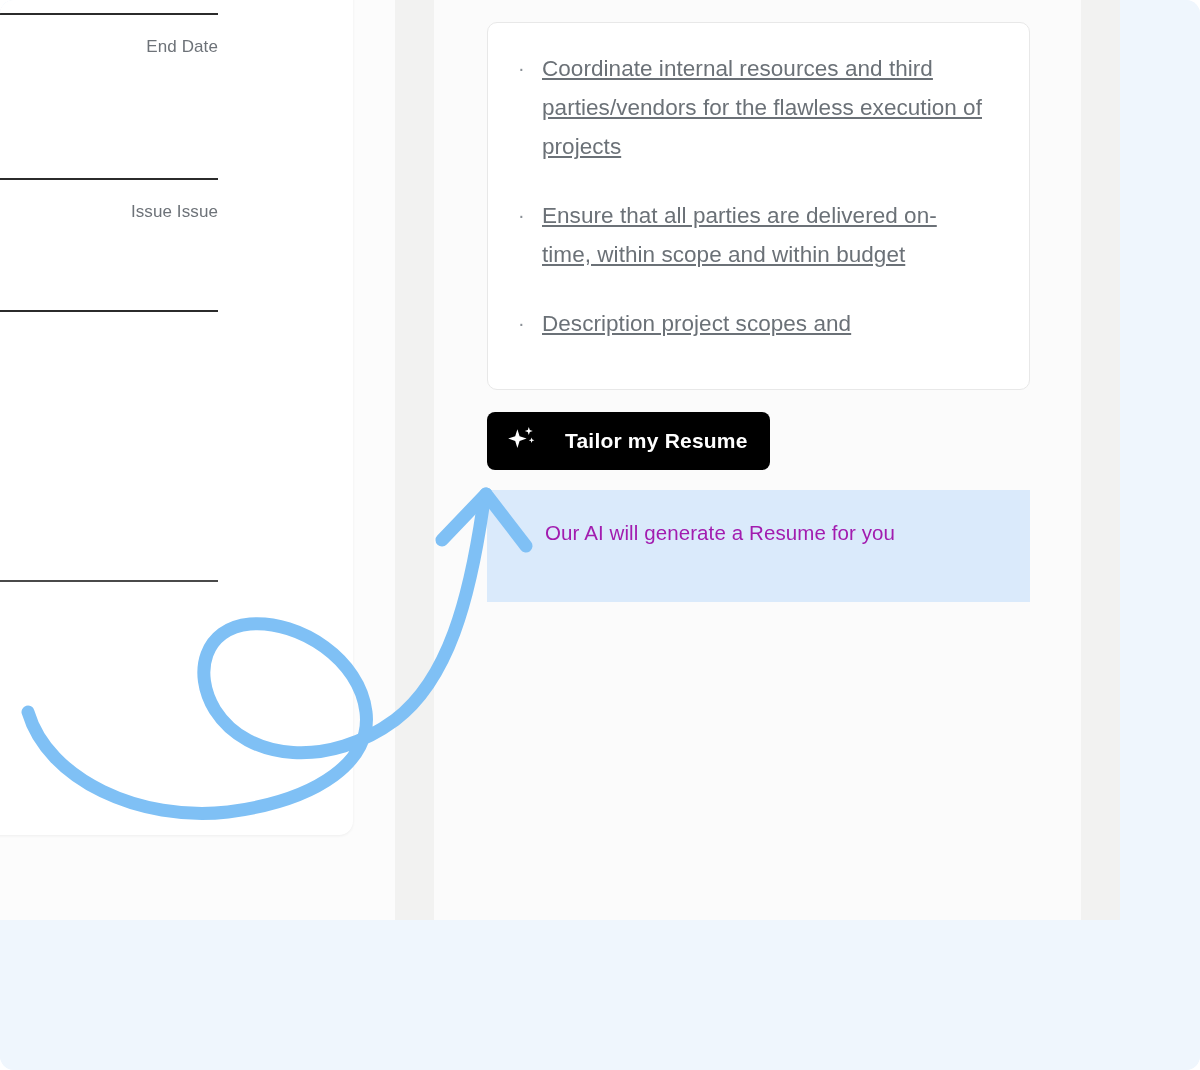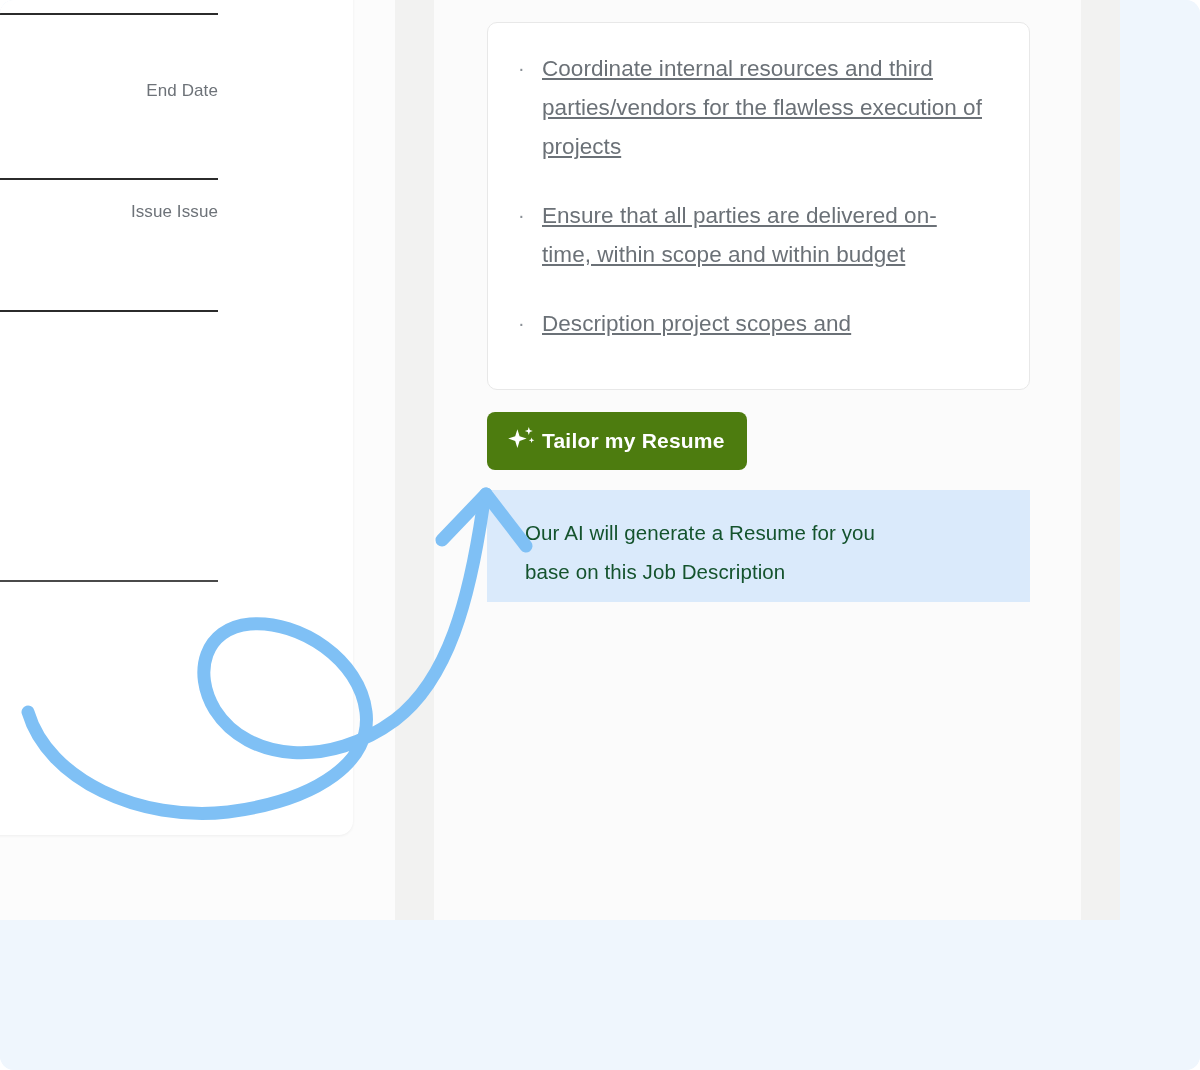--- a/index.html
+++ b/index.html
@@ -145,23 +145,23 @@
     text-decoration: underline;
   }
 
   
   .tailor-btn {
     position: absolute;
     left: 487px; top: 412px;
     height: 58px;
     display: flex;
     align-items: center;
-    gap: 6px;
+    gap: 29px;
     padding: 0 22px 0 19px;
-    background: #4d7c0f;
+    background: #000000;
     border: none;
     border-radius: 8px;
     cursor: pointer;
     box-sizing: border-box;
   }
   .tailor-label {
     font-size: 21px;
     font-weight: bold;
     color: #ffffff;
     letter-spacing: 0.2px;
@@ -175,23 +175,24 @@
     left: 487px; top: 490px;
     width: 543px;
     height: 112px;
     background: #daeafb;
     box-sizing: border-box;
     padding: 23px 0 0 38px;
   }
   .annotation-line {
     font-size: 20.5px;
     line-height: 39px;
-    color: #14532d;
+    color: #a21caf;
     letter-spacing: 0.1px;
     white-space: nowrap;
+    margin-left: 20px;
   }
 
   
   .arrow-layer {
     position: absolute;
     left: 0; top: 0;
     width: 1200px; height: 1070px;
     pointer-events: none;
   }
 </style>
@@ -205,21 +206,21 @@
   <div class="app-window">
 
     <div class="main-col"></div>
     <div class="mid-gutter"></div>
     <div class="right-gutter"></div>
 
     <div class="sidebar-card">
 
       <div class="form-rule" style="top:23px;"></div>
 
-      <div class="field-label" style="left:40px; top:47px;margin-top:44px;">End Date</div>
+      <div class="field-label" style="left:40px; top:47px;">End Date</div>
 
       <div class="form-row" style="top:80px; height:100px;"></div>
 
       <div class="form-rule" style="top:188px;"></div>
 
       <div class="field-label" style="left:40px; top:212px;">Issue Issue</div>
 
       <div class="form-row" style="top:245px; height:66px;"></div>
 
       <div class="form-rule" style="top:320px;"></div>
@@ -257,21 +258,20 @@
           <path d="M11.4 3.2 L13.6 10.3 L20.6 12.6 L13.6 14.9 L11.4 22.0 L9.2 14.9 L2.2 12.6 L9.2 10.3 Z" fill="#ffffff"></path>
           <path d="M22.8 1.0 L23.8 4.0 L26.8 5.0 L23.8 6.0 L22.8 9.0 L21.8 6.0 L18.8 5.0 L21.8 4.0 Z" fill="#ffffff"></path>
           <path d="M25.6 11.4 L26.3 13.5 L28.4 14.2 L26.3 14.9 L25.6 17.0 L24.9 14.9 L22.8 14.2 L24.9 13.5 Z" fill="#ffffff"></path>
         </svg>
       </span>
       <span class="tailor-label">Tailor my Resume</span>
     </button>
 
     <div class="annotation">
       <div class="annotation-line">Our AI will generate a Resume for you</div>
-      <div class="annotation-line">base on this Job Description</div>
     </div>
 
   </div>
 
   <svg class="arrow-layer" viewBox="0 0 1200 1070">
     <g fill="none" stroke="#7fc0f5" stroke-width="13" stroke-linecap="round" stroke-linejoin="round">
 
       <path d="M28 712
                C 48 780, 140 822, 228 812
                C 320 800, 372 760, 366 712

